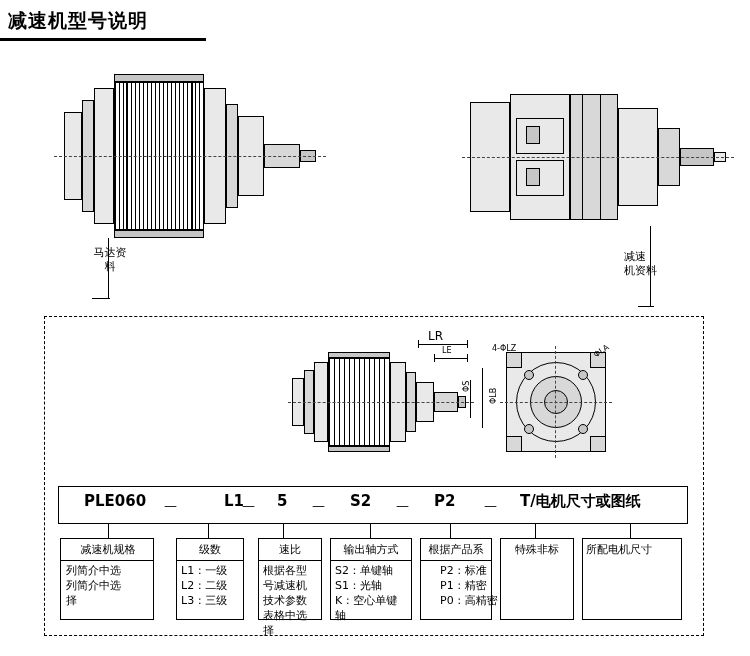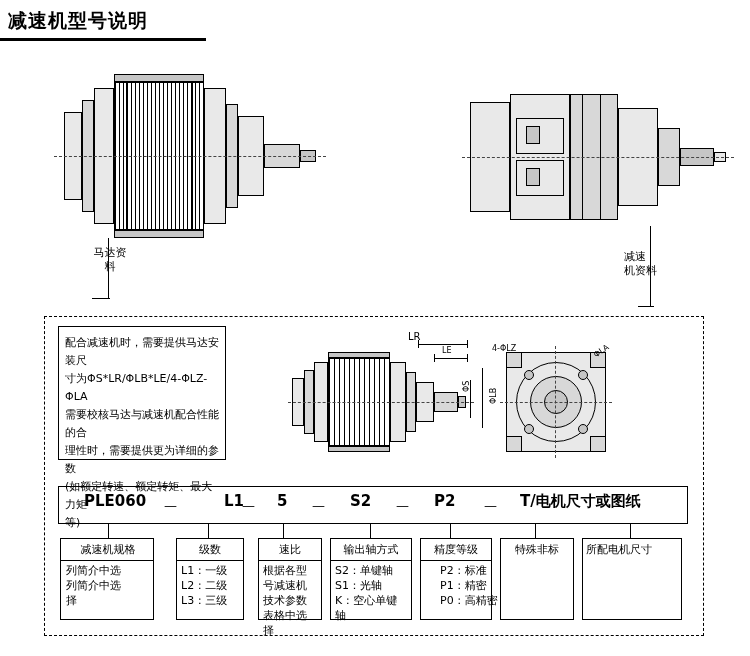--- a/index.html
+++ b/index.html
@@ -124,48 +124,40 @@
 
   <div class="ln vln" style="left:650px;top:226px;height:80px;"></div>
   <div class="ln hln" style="left:638px;top:306px;width:16px;"></div>
   <div class="lbl" style="left:624px;top:250px;width:56px;text-align:left;">
     <span>减速</span><br>
     <span>机资料</span>
   </div>
 
   <div class="bigdash"></div>
 
-  <div class="notebox">
-    <div>配合减速机时，需要提供马达安装尺</div>
-    <div>寸为ΦS*LR/ΦLB*LE/4-ΦLZ-ΦLA</div>
-    <div>需要校核马达与减速机配合性能的合</div>
-    <div>理性时，需要提供更为详细的参数</div>
-    <div>(如额定转速、额定转矩、最大力矩</div>
-    <div>等)</div>
-  </div>
 
   <div class="grp" style="left:292px;top:352px;width:190px;height:100px;">
     <div class="box fill-l" style="left:0px;top:26px;width:12px;height:48px;"></div>
     <div class="box fill-m" style="left:12px;top:18px;width:10px;height:64px;"></div>
     <div class="box fill-l" style="left:22px;top:10px;width:14px;height:80px;"></div>
     <div class="box hatch2" style="left:36px;top:6px;width:62px;height:88px;"></div>
     <div class="box fill-d" style="left:36px;top:0px;width:62px;height:6px;"></div>
     <div class="box fill-d" style="left:36px;top:94px;width:62px;height:6px;"></div>
     <div class="box fill-l" style="left:98px;top:10px;width:16px;height:80px;"></div>
     <div class="box fill-m" style="left:114px;top:20px;width:10px;height:60px;"></div>
     <div class="box fill-l" style="left:124px;top:30px;width:18px;height:40px;"></div>
     <div class="box fill-m" style="left:142px;top:40px;width:24px;height:20px;"></div>
     <div class="box fill-d" style="left:166px;top:44px;width:8px;height:12px;"></div>
     <div class="cl" style="left:-4px;top:50px;width:186px;"></div>
   </div>
 
   <div class="ln hln" style="left:418px;top:344px;width:50px;"></div>
   <div class="ln vln" style="left:418px;top:340px;height:8px;"></div>
   <div class="ln vln" style="left:467px;top:340px;height:8px;"></div>
-  <div class="tiny" style="left:408px;top:332px;font-size:10px;">LR</div>
+  <div class="tiny" style="left:428px;top:332px;font-size:12px;">LR</div>
 
   <div class="ln hln" style="left:434px;top:358px;width:34px;"></div>
   <div class="ln vln" style="left:434px;top:354px;height:8px;"></div>
   <div class="ln vln" style="left:467px;top:354px;height:8px;"></div>
   <div class="tiny" style="left:442px;top:346px;font-size:8px;">LE</div>
 
   <div class="ln vln" style="left:470px;top:380px;height:38px;"></div>
   <div class="ln vln" style="left:482px;top:368px;height:60px;"></div>
   <div class="tiny" style="left:462px;top:392px;font-size:8px;transform:rotate(-90deg);transform-origin:left top;">ΦS</div>
   <div class="tiny" style="left:489px;top:404px;font-size:8px;transform:rotate(-90deg);transform-origin:left top;">ΦLB</div>
@@ -249,21 +241,21 @@
   <div class="leghead" style="left:334px;top:542px;width:74px;text-align:center;">输出轴方式</div>
   <div class="ln hln" style="left:330px;top:560px;width:82px;"></div>
   <div class="legbody" style="left:335px;top:563px;width:76px;">
     <div>S2：单键轴</div>
     <div>S1：光轴</div>
     <div>K：空心单键</div>
     <div>轴</div>
   </div>
 
   <div class="legcol" style="left:420px;top:538px;width:72px;height:82px;"></div>
-  <div class="leghead" style="left:424px;top:542px;width:64px;text-align:center;">精度等级</div>
+  <div class="leghead" style="left:424px;top:542px;width:64px;text-align:center;">根据产品系</div>
   <div class="ln hln" style="left:420px;top:560px;width:72px;"></div>
   <div class="legbody" style="left:440px;top:563px;width:66px;">
     <div>P2：标准</div>
     <div>P1：精密</div>
     <div>P0：高精密</div>
   </div>
 
   <div class="legcol" style="left:500px;top:538px;width:74px;height:82px;"></div>
   <div class="leghead" style="left:504px;top:542px;width:66px;text-align:center;">特殊非标</div>
 

